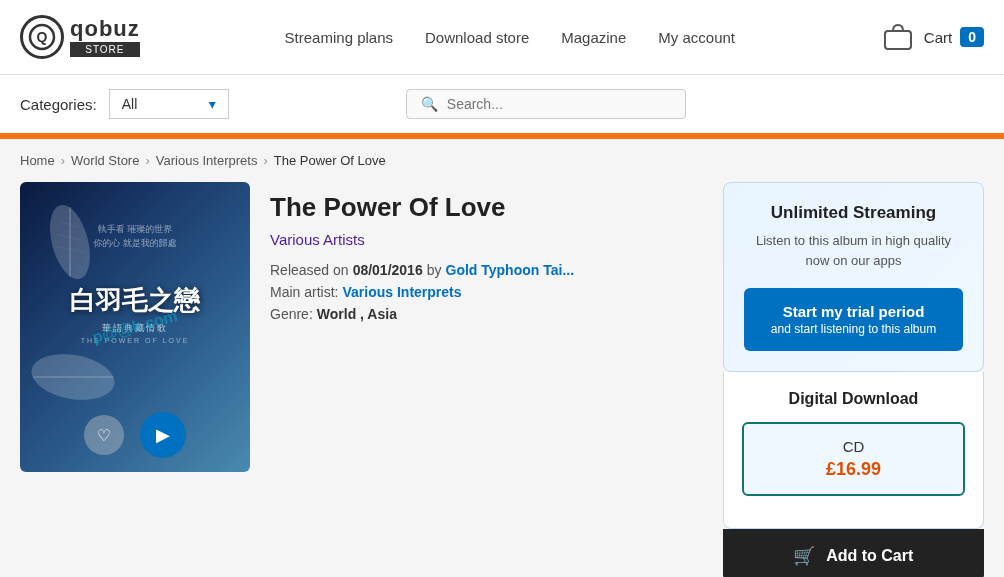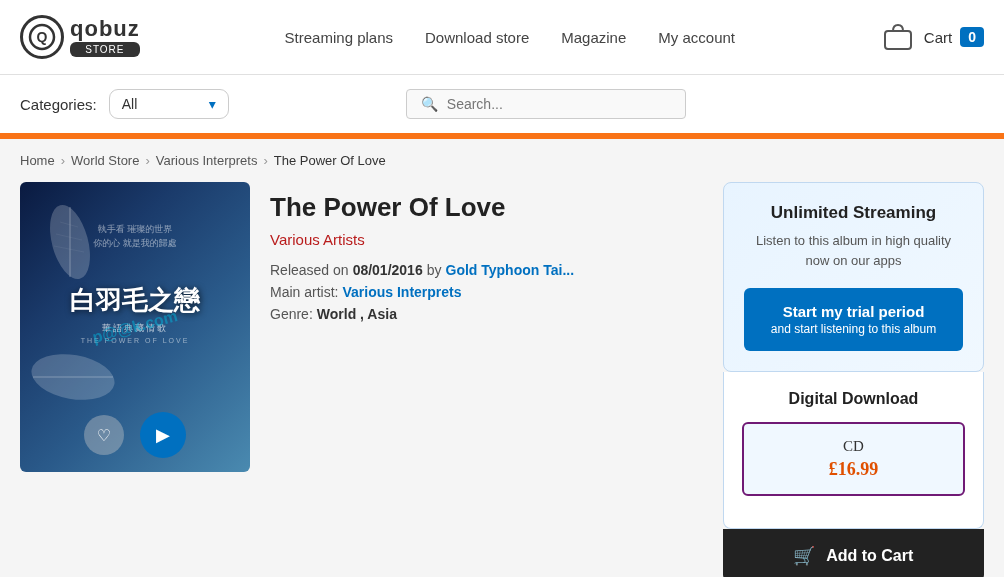--- a/index.html
+++ b/index.html
@@ -43,21 +43,21 @@
       font-weight: bold;
       color: #333;
       letter-spacing: 1px;
       line-height: 1;
     }
     .logo-store-badge {
       background: #333;
       color: #fff;
       font-size: 10px;
       padding: 2px 6px;
-      border-radius: 6px;
+      border-radius: 0;
       text-align: center;
       letter-spacing: 1px;
       margin-top: 2px;
     }
     .nav-links {
       display: flex;
       align-items: center;
       gap: 32px;
     }
     .nav-links a {
@@ -101,21 +101,21 @@
     .categories-left {
       display: flex;
       align-items: center;
       gap: 12px;
     }
     .categories-label { font-size: 15px; color: #333; font-weight: 500; }
     .categories-select {
       display: flex;
       align-items: flex-start;
       border: 1px solid #ccc;
-      border-radius: 9px;
+      border-radius: 0;
       padding: 6px 12px;
       background: #fff;
       cursor: pointer;
       min-width: 120px;
       justify-content: space-between;
       gap: 20px;
     }
     .categories-select span { font-size: 14px; }
     .chevron-down { font-size: 12px; color: #0070c0; }
     .search-bar {
@@ -253,21 +253,21 @@
       padding-top: 10px;
     }
     .album-title {
       font-size: 26px;
       font-weight: bold;
       color: #222;
       margin-bottom: 8px;
     }
     .album-artist {
       font-size: 15px;
-      color: #b91c1c;
+      color: #4c1d95;
       margin-bottom: 14px;
     }
     .album-meta {
       display: flex;
       flex-direction: column;
       gap: 6px;
       font-size: 14px;
       color: #555;
     }
     .album-meta .meta-row { display: flex; gap: 4px; align-items: center; }
@@ -325,26 +325,25 @@
       padding: 18px;
       text-align: center;
     }
     .digital-title {
       font-size: 16px;
       font-weight: bold;
       color: #222;
       margin-bottom: 14px;
     }
     .cd-option {
-      border: 2px solid #701a75;
+      border: 2px solid #0f766e;
       border-radius: 6px;
       padding: 14px;
       background: #f0f8ff;
       margin-bottom: 14px;
-      font-family: Liberation Serif, serif;
     }
     .cd-label { font-size: 15px; color: #333; margin-bottom: 4px; }
     .cd-price { font-size: 18px; color: #e05000; font-weight: bold; }
     .btn-add-cart {
       background: #222;
       color: #fff;
       border: none;
       border-radius: 6px;
       padding: 16px 20px;
       width: 100%;

